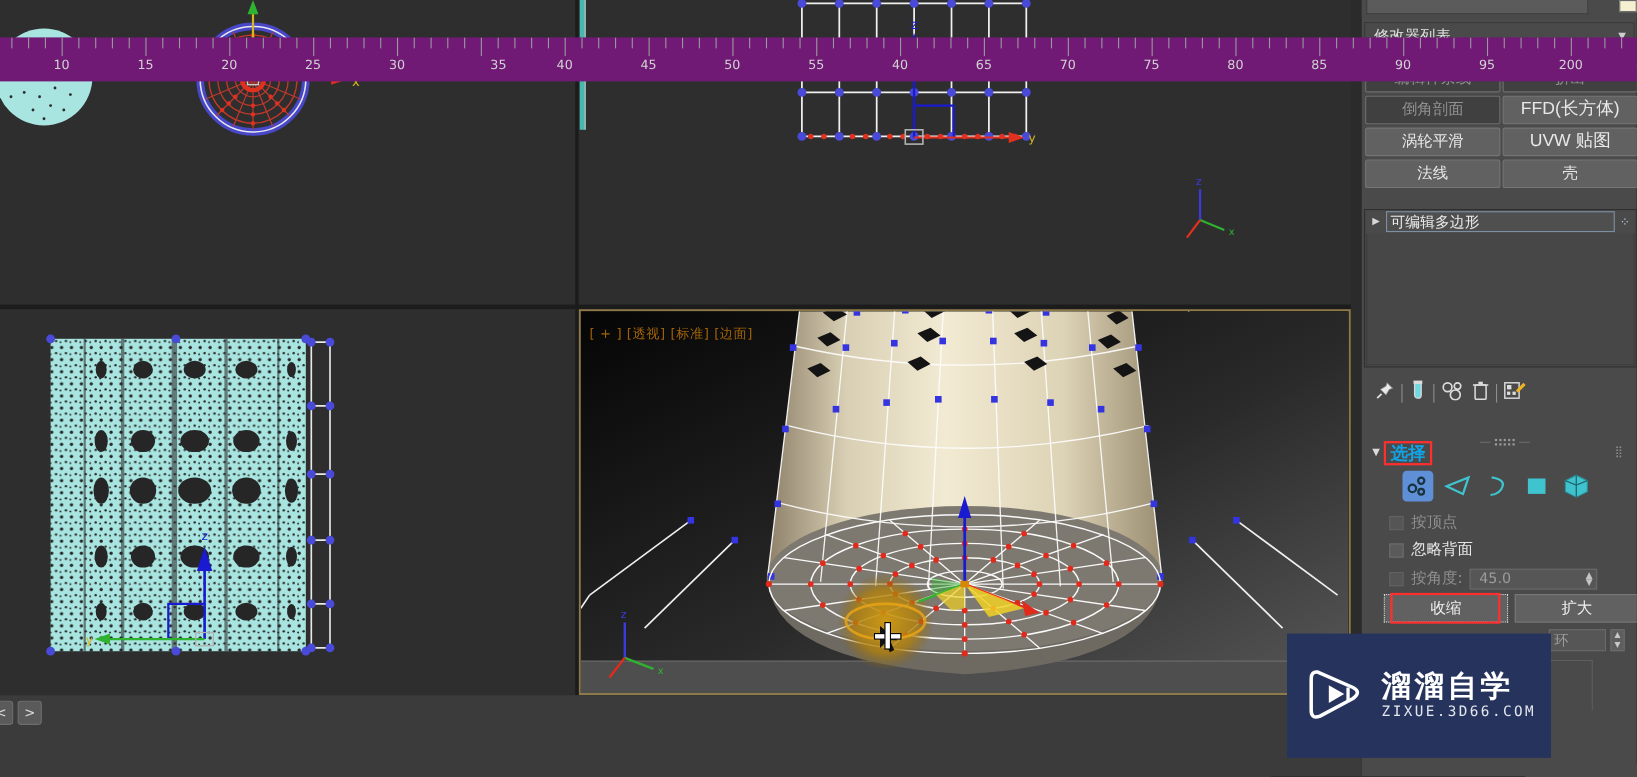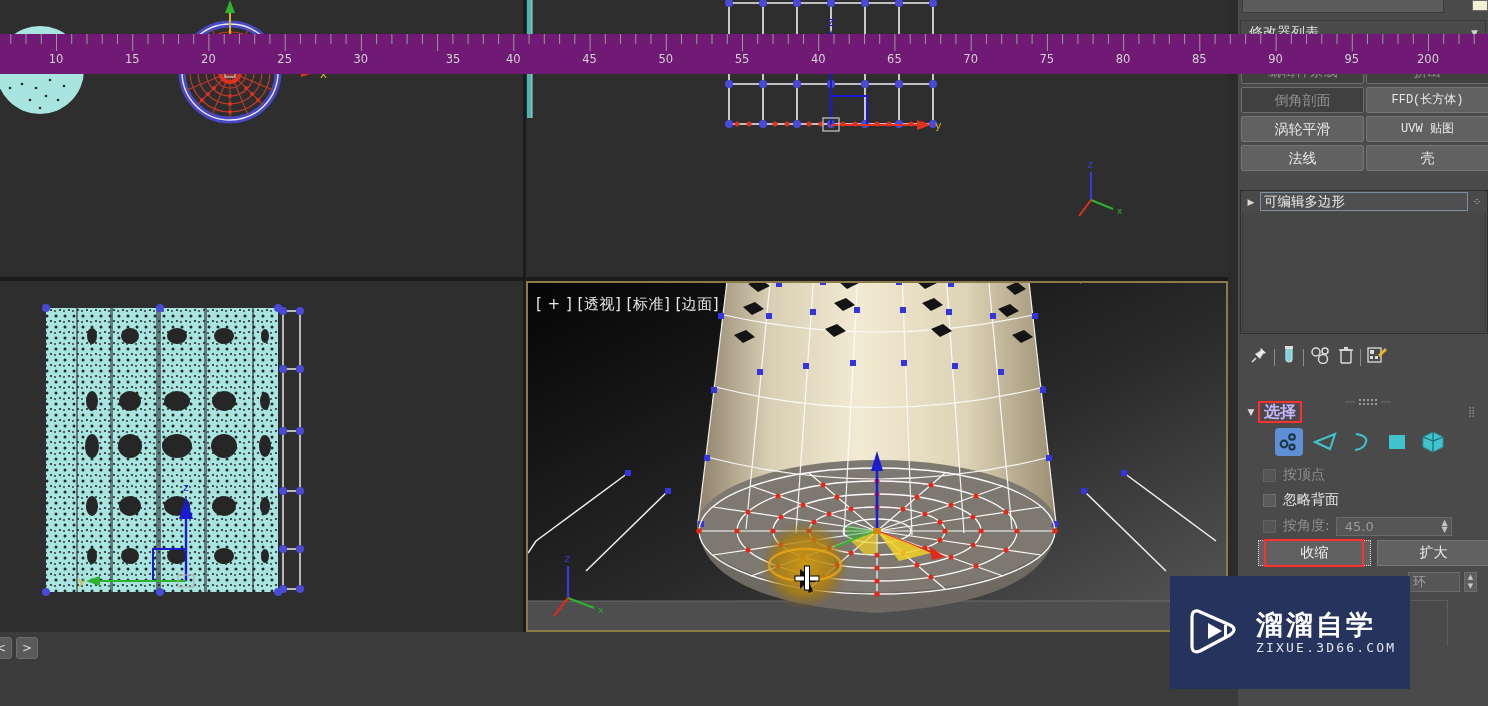--- a/index.html
+++ b/index.html
@@ -14,21 +14,21 @@
   
   .viewports { position: absolute; left: 0; top: 0; width: 1228px; height: 632px; }
   .vp { position: absolute; background: #2e2e2e; overflow: hidden; }
   .vp-tl { left: 0;    top: 0;   width: 523px; height: 277px; }
   .vp-tr { left: 526px; top: 0;   width: 702px; height: 277px; }
   .vp-bl { left: 0;    top: 281px; width: 523px; height: 351px; }
   .vp-br { left: 526px; top: 281px; width: 702px; height: 351px;
            border: 2px solid #8c7a4b; background:#000; }
   .vp-label {
     position: absolute; left: 8px; top: 12px;
-    color: #e5e5e5; font-size: 15px; letter-spacing: .5px;
+    color: #a16207; font-size: 12px; letter-spacing: .5px;
     font-family: "DejaVu Sans", "Liberation Sans", sans-serif;
     white-space: nowrap; z-index: 9;
   }
   .vp-splitter-v { position:absolute; left:523px; top:0; width:3px; height:632px; background:#1c1c1c; }
   .vp-splitter-h { position:absolute; left:0; top:277px; width:1228px; height:4px; background:#1c1c1c; }
 
   
   .cmd-panel {
     position: absolute; left: 1238px; top: 0; width: 250px; height: 706px;
     background: #4a4a4a;
@@ -58,21 +58,21 @@
     padding:0 1px;
   }
   .mbtn {
     height:26px; background:#616161;
     border:1px solid #757575; border-radius:2px;
     color:#e8e8e8; font-size:14px;
     display:flex; align-items:center; justify-content:center;
     text-align:center; line-height:1;
   }
   .mbtn.dim { color:#919191; background:#404040; border-color:#6e6e6e; }
-  .mbtn.mono { font-family:Liberation Mono, monospace; font-size:12px; }
+  .mbtn.mono { font-family:Liberation Sans, sans-serif; font-size:16px; }
 
   
   .stack {
     position:absolute; left:1240px; top:190px; width:248px; height:144px;
     background:#4a4a4a; border:1px solid #2f2f2f;
   }
   .stack-row {
     display:flex; align-items:center; height:19px; margin:1px;
     background:#4a4a4a;
   }
@@ -92,21 +92,21 @@
   .sep { width:1px; height:17px; background:#8d8d8d; }
 
   
   .rollout-grip { position:absolute; left:1345px; top:391px; width:46px; height:8px; }
   .rollout-head {
     position:absolute; left:1244px; top:398px; width:244px; height:28px;
     display:flex; align-items:center;
   }
   .rollout-head .tri { width:14px; text-align:center; color:#dadada; font-size:9px; }
   .rollout-title {
-    color:#c4b5fd; font-size:16px; font-weight:bold; padding:1px 4px;
+    color:#0ea5e9; font-size:16px; font-weight:bold; padding:1px 4px;
     border:2px solid #ff2f2f; line-height:1.05;
   }
   .rollout-dots { margin-left:auto; margin-right:8px; color:#8e8e8e; font-size:10px; letter-spacing:1px; line-height:4px; width:12px; }
 
   .subobj-row {
     position:absolute; left:1275px; top:428px;
     display:flex; align-items:center; gap:8px;
   }
   .so { width:28px; height:28px; display:flex; align-items:center; justify-content:center; border-radius:4px; }
   .so.active { background:#5f8fd6; }

